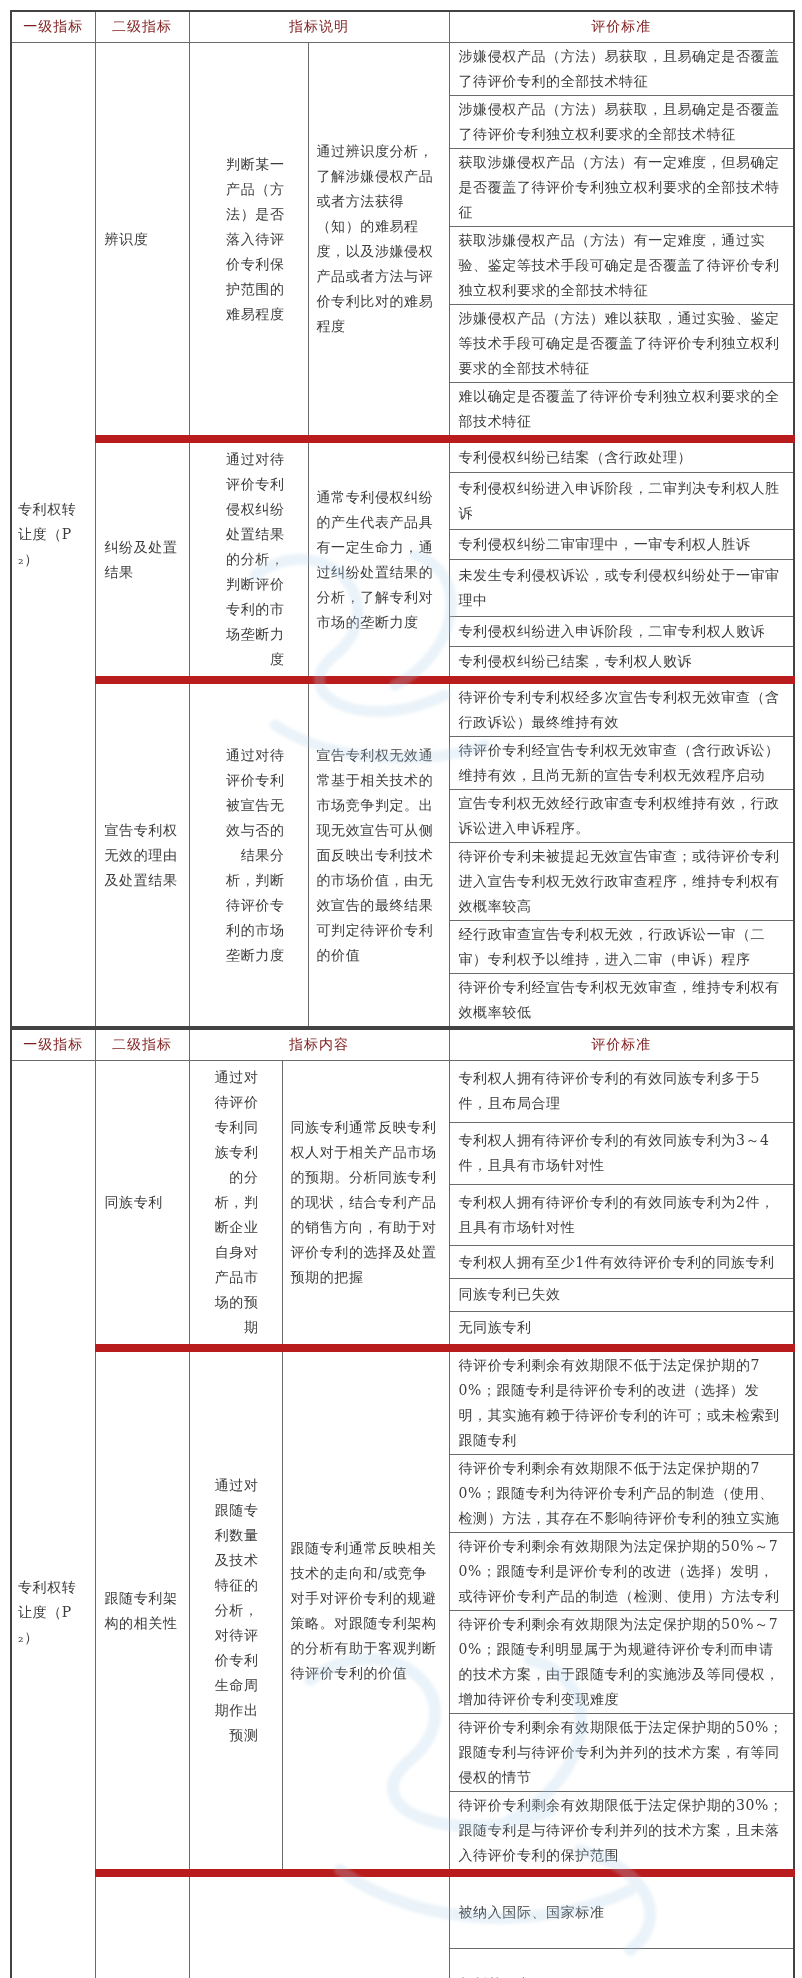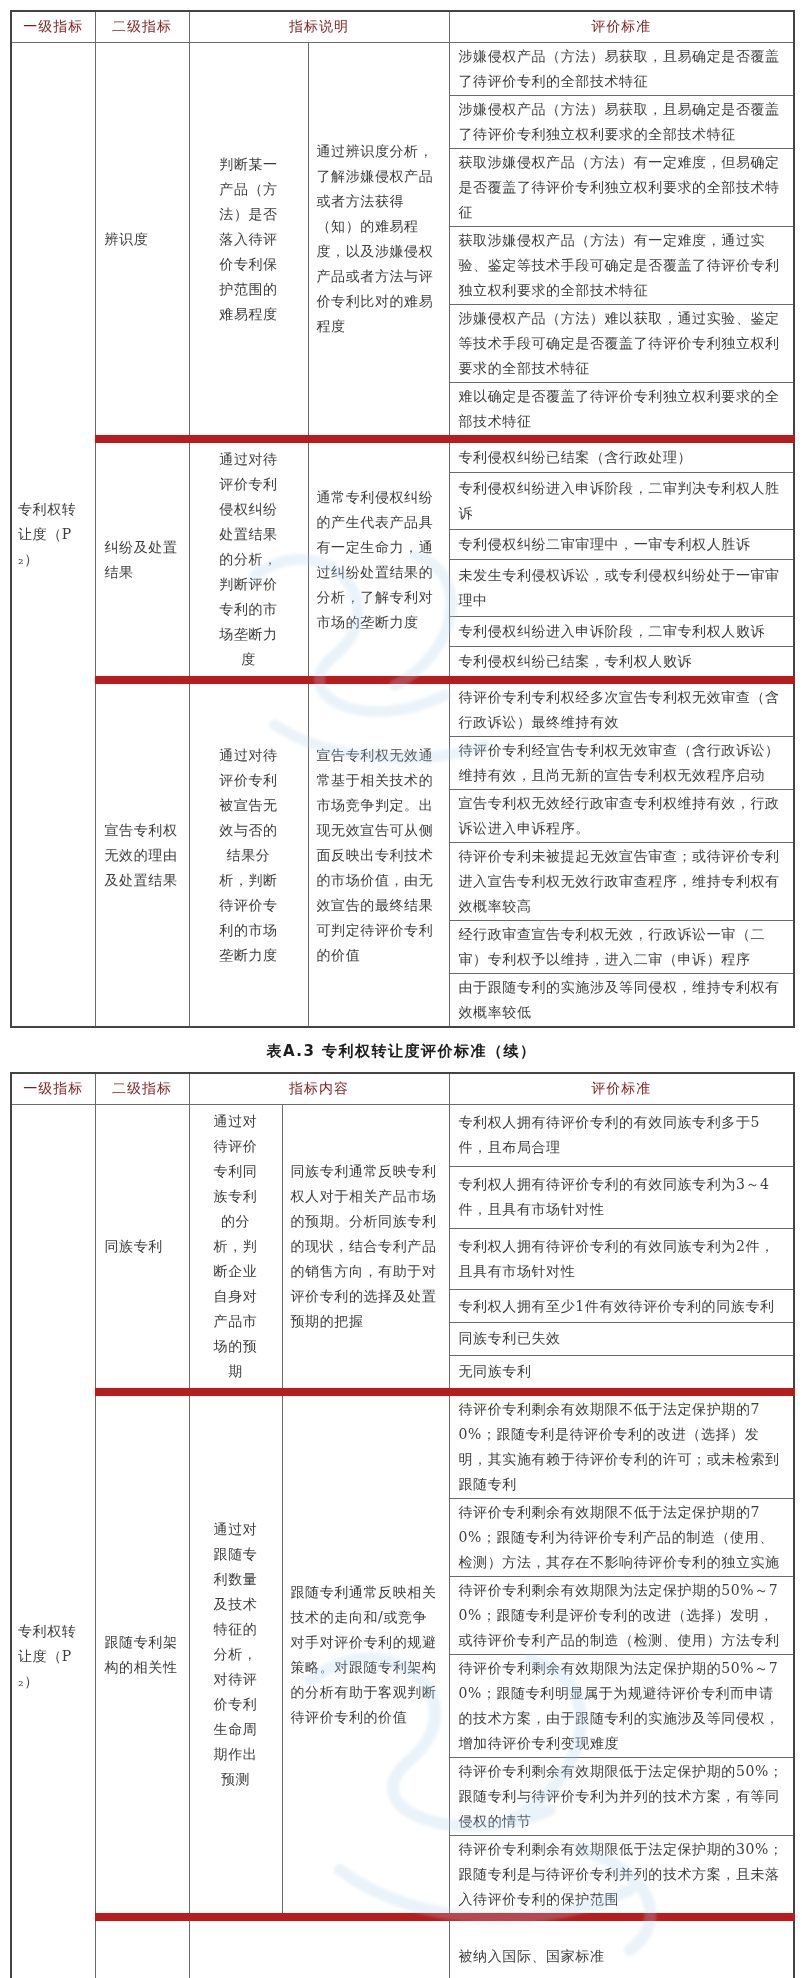--- a/index.html
+++ b/index.html
@@ -15,21 +15,21 @@
   table.std th, table.std td{border:1px solid #6a6a6a;font-weight:400;}
   table.std th{
     font-size:14px;height:28px;text-align:center;padding:1px 2px;letter-spacing:1px;color:#7f1d1d;
   }
   table.std td{
     font-size:14px;line-height:25px;letter-spacing:0.6px;vertical-align:middle;
     word-break:break-all;overflow-wrap:anywhere;
   }
   td.c1{text-align:left;padding:2px 6px;}
   td.c2{text-align:left;padding:16px 9px;}
-  td.c3{text-align:center;padding:4px 23px;}
+  td.c3{text-align:right;padding:4px 23px;}
   td.c4{text-align:left;padding:12px 8px;}
   td.c5{text-align:left;padding:1px 9px;margin-left:37px;}
   td.c5.tall{padding:23px 9px;}
   tr.group-start > td{border-top:8px solid #b91c1c;}
   .tbl-caption{
     width:783px;text-align:center;font-weight:700;font-size:15px;
     margin:14px 0 11px 0;letter-spacing:1.5px;color:#1d1d1d;
     font-family:"DejaVu Sans","Liberation Sans",sans-serif;
   }
   .wm{position:absolute;z-index:2;pointer-events:none;opacity:0.45;filter:blur(1.5px);}
@@ -113,26 +113,25 @@
         <tr>
           <td class="c5">宣告专利权无效经行政审查专利权维持有效，行政诉讼进入申诉程序。</td>
         </tr>
         <tr>
           <td class="c5">待评价专利未被提起无效宣告审查；或待评价专利进入宣告专利权无效行政审查程序，维持专利权有效概率较高</td>
         </tr>
         <tr>
           <td class="c5">经行政审查宣告专利权无效，行政诉讼一审（二审）专利权予以维持，进入二审（申诉）程序</td>
         </tr>
         <tr>
-          <td class="c5">由于跟随专利的实施涉及等同侵权，维持专利权有效概率较低</td>
+          <td class="c5">待评价专利经宣告专利权无效审查，维持专利权有效概率较低</td>
         </tr>
       </tbody>
     </table>
 
-  <div class="tbl-caption">表A.3 专利权转让度评价标准（续）</div>
 
   <table class="std" id="table2">
       <colgroup>
         <col style="width: 84px;">
         <col style="width: 94px;">
         <col style="width: 93px;">
         <col style="width: 167px;">
         <col style="width: 345px;">
       </colgroup>
       <thead>

